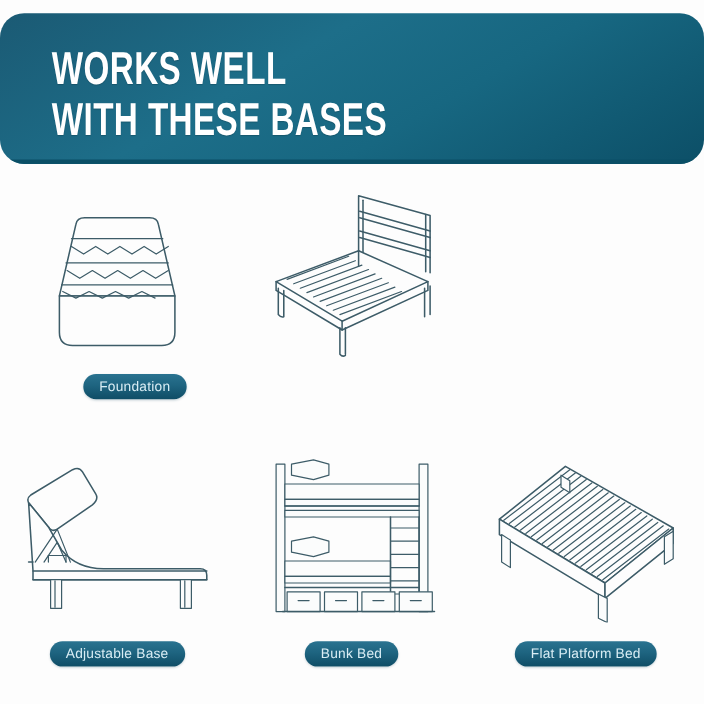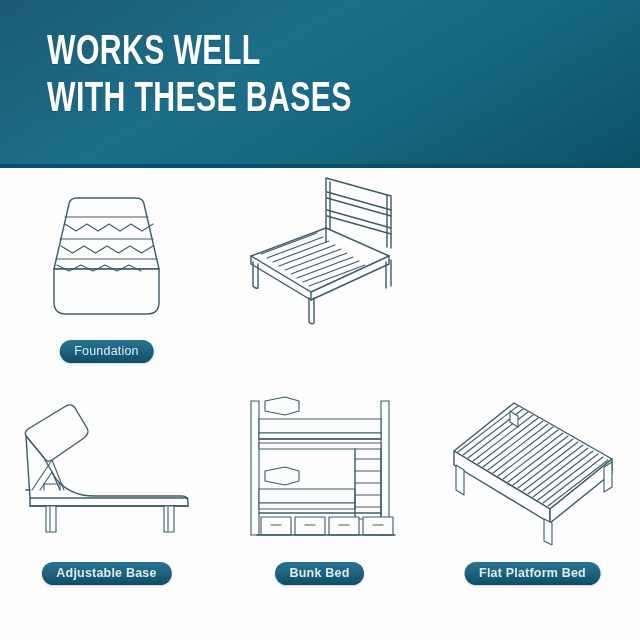--- a/index.html
+++ b/index.html
@@ -6,23 +6,24 @@
   body{
     width:640px;height:640px;
     background:#ffffff;
     font-family:"Liberation Sans", sans-serif;
     overflow:hidden;
   }
   #page{position:relative;width:640px;height:640px;background:#fdfdfd;}
 
   
   .header{
-    position:absolute;left:0;top:0;width:640px;height:168px;
+    position:absolute;left:0;top:12px;width:640px;height:137px;
     background:linear-gradient(150deg,#1b5a74 0%,#1d6e89 38%,#176781 62%,#0c4f67 100%);
     overflow:hidden;
+    border-radius:22px;
   }
   .header:after{
     content:"";position:absolute;left:0;bottom:0;width:100%;height:4px;
     background:#0a4f66;
   }
   .title{
     position:absolute;left:47px;top:26px;
     color:#ffffff;
     font-family:"Liberation Sans", sans-serif;
     font-weight:bold;
@@ -38,22 +39,22 @@
   
   .grid{
     position:absolute;left:0;top:158px;width:640px;height:482px;
   }
   .cell{
     position:absolute;width:213px;height:240px;
   }
   .cell.c0{left:0;}
   .cell.c1{left:213px;}
   .cell.c2{left:426px;}
-  .cell.r0{top:0;}
-  .cell.r1{top:214px;font-weight:bold;}
+  .cell.r0{top:0;padding-left:32px;}
+  .cell.r1{top:235px;}
 
   .art{
     position:absolute;left:0;top:8px;width:213px;height:165px;
     display:flex;align-items:center;justify-content:center;
   }
   .art svg{display:block;}
 
   .pill{
     position:absolute;left:50%;transform:translateX(-50%);
     top:182px;

